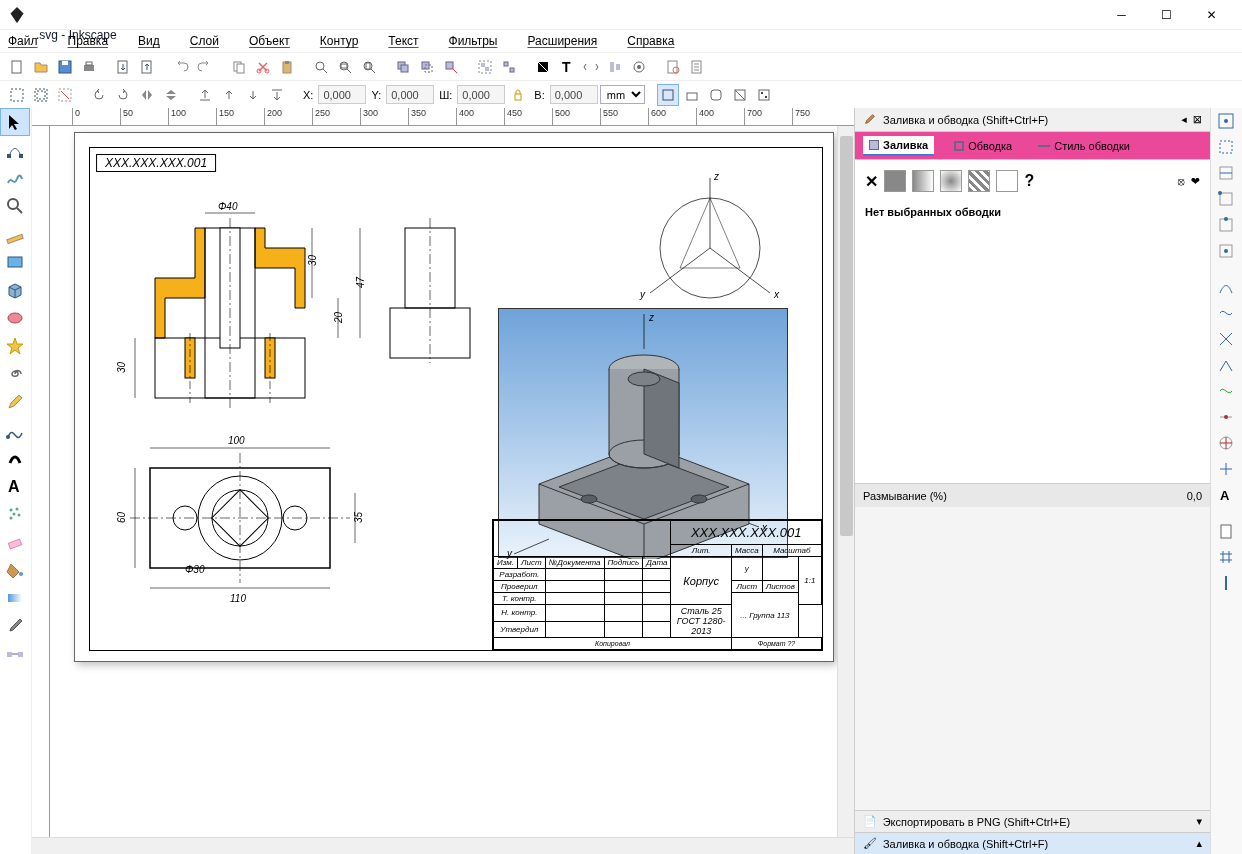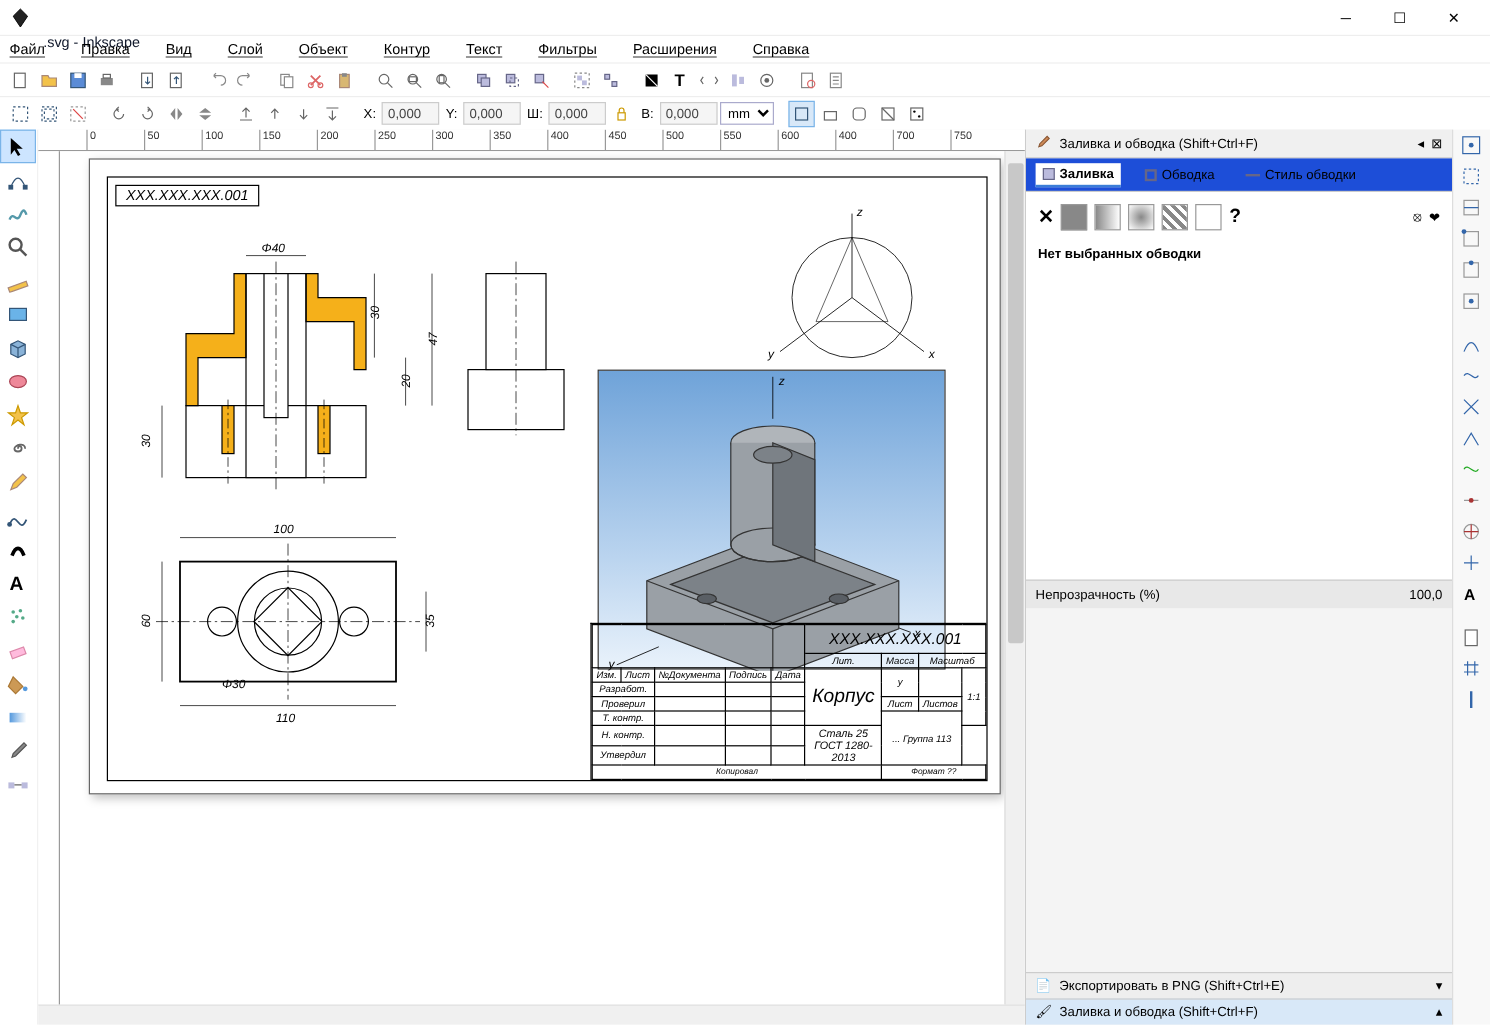--- a/index.html
+++ b/index.html
@@ -28,21 +28,21 @@
 .canvas-body { flex:1; display:flex; }
 .rulers-left { width:18px; background:#fff; border-right:1px solid #999; position:relative; }
 .canvas { flex:1; background:#fff; position:relative; overflow:hidden; }
 .page { position:absolute; left:24px; top:6px; width:760px; height:530px; background:#fff; border:1px solid #666; box-shadow:3px 3px 8px rgba(0,0,0,.25); }
 .drawing-frame { position:absolute; left:14px; top:14px; right:10px; bottom:10px; border:1.5px solid #000; }
 .scrollbar-v { width:17px; background:#f0f0f0; border-left:1px solid #ddd; position:relative; }
 .scrollbar-v .thumb { position:absolute; left:2px; width:13px; top:10px; height:400px; background:#c8c8c8; border-radius:2px; }
 .scrollbar-h { height:17px; background:#f0f0f0; border-top:1px solid #ddd; }
 .panel-area { width:356px; background:#f4f4f4; border-left:1px solid #ccc; display:flex; flex-direction:column; }
 .panel-title { height:24px; background:#f0f0f0; border-bottom:1px solid #ccc; display:flex; align-items:center; padding:0 8px; font-size:11px; gap:6px; }
-.panel-tabs { height:28px; display:flex; align-items:center; background:#1d4ed8; border-bottom:1px solid #ccc; padding:0 8px; gap:14px; font-size:11px; }
+.panel-tabs { height:28px; display:flex; align-items:center; background:#ec4899; border-bottom:1px solid #ccc; padding:0 8px; gap:14px; font-size:11px; }
 .panel-tab { display:flex; align-items:center; gap:4px; padding:3px 6px; }
 .panel-tab.active { background:#fff; border-bottom:2px solid #3b7dd8; font-weight:bold; }
 .panel-body { flex:1; background:#fff; padding:10px; font-size:11px; }
 .swatch-row { display:flex; gap:6px; align-items:center; margin-bottom:14px; }
 .swatch { width:22px; height:22px; border:1px solid #999; }
 .sw-x { font-size:16px; font-weight:bold; }
 .slider-row { height:24px; background:#e8e8e8; display:flex; align-items:center; justify-content:space-between; padding:0 8px; font-size:11px; border-top:1px solid #ccc; }
 .collapsed-panel { height:22px; background:#eee; border-top:1px solid #ccc; display:flex; align-items:center; padding:0 8px; font-size:11px; gap:6px; }
 .collapsed-panel.active { background:#d8e8f8; }
 .snap-bar { width:32px; background:#f8f8f8; border-left:1px solid #ddd; display:flex; flex-direction:column; }
@@ -620,21 +620,21 @@
                       <td>Лит.</td>
                       <td>Масса</td>
                       <td colspan="2">Масштаб</td>
                     </tr>
                 <tr>
                       <td>Изм.</td>
                       <td>Лист</td>
                       <td>№Документа</td>
                       <td>Подпись</td>
                       <td>Дата</td>
-                    <td rowspan="4" colspan="1" style="font-size:16px;width:120px">Корпус</td>
+                    <td rowspan="4" colspan="1" style="font-size:11px;width:120px">Корпус</td>
                     <td rowspan="2" style="width:14px">y</td>
                       <td rowspan="2"></td>
                       <td rowspan="4" style="width:40px">1:1</td>
                     </tr>
                 <tr>
                       <td colspan="2">Разработ.</td>
                       <td></td>
                       <td></td>
                       <td></td>
                     </tr>
@@ -717,22 +717,22 @@
         <div class="swatch" style="background:repeating-linear-gradient(45deg,#888 0 3px,#fff 3px 6px)"></div>
         <div class="swatch" style="background:#fff"></div>
         <span style="font-size:16px;font-weight:bold">?</span>
         <span style="flex:1"></span>
         <span>⦻</span>
         <span>❤</span>
       </div>
       <div style="font-weight:bold">Нет выбранных обводки</div>
     </div>
     <div class="slider-row">
-      <span>Непрозрачность (%)</span>
-      <span>100,0</span>
+      <span>Размывание (%)</span>
+      <span>0,0</span>
     </div>
     <div style="flex:1;background:#f4f4f4"></div>
     <div class="collapsed-panel">
       <span>📄</span>
       <span>Экспортировать в PNG (Shift+Ctrl+E)</span>
       <span style="flex:1"></span>
         <span>▾</span>
     </div>
     <div class="collapsed-panel active">
       <span>🖌</span>

